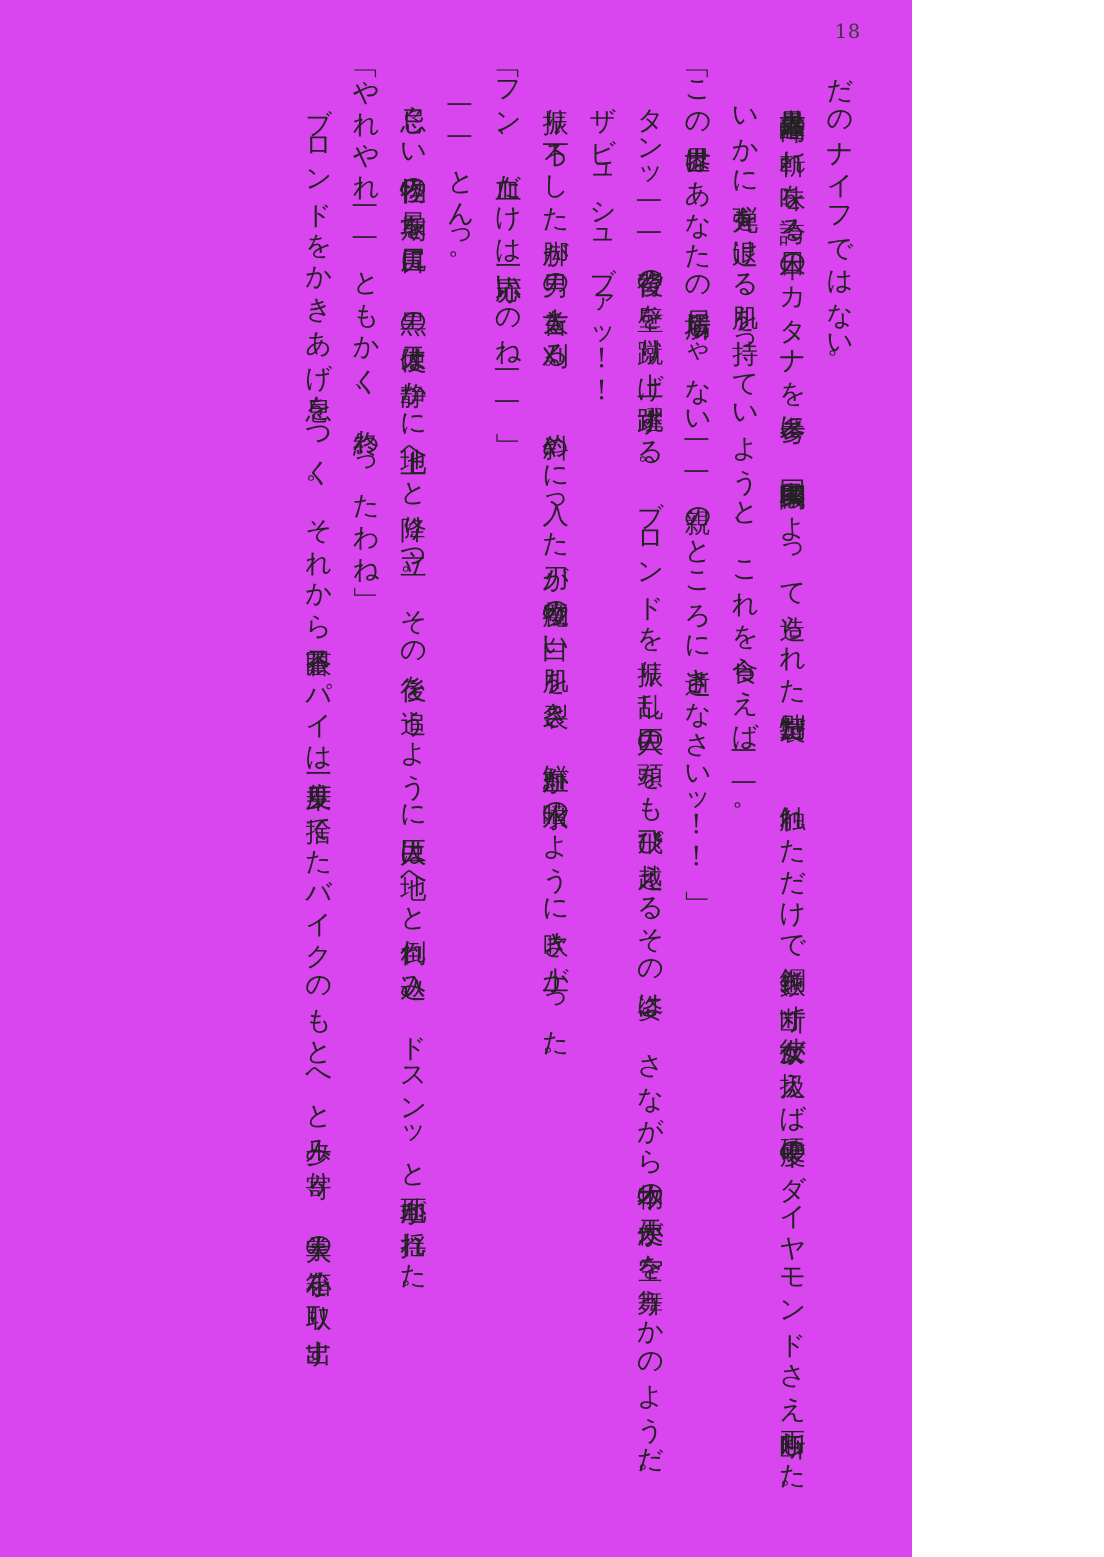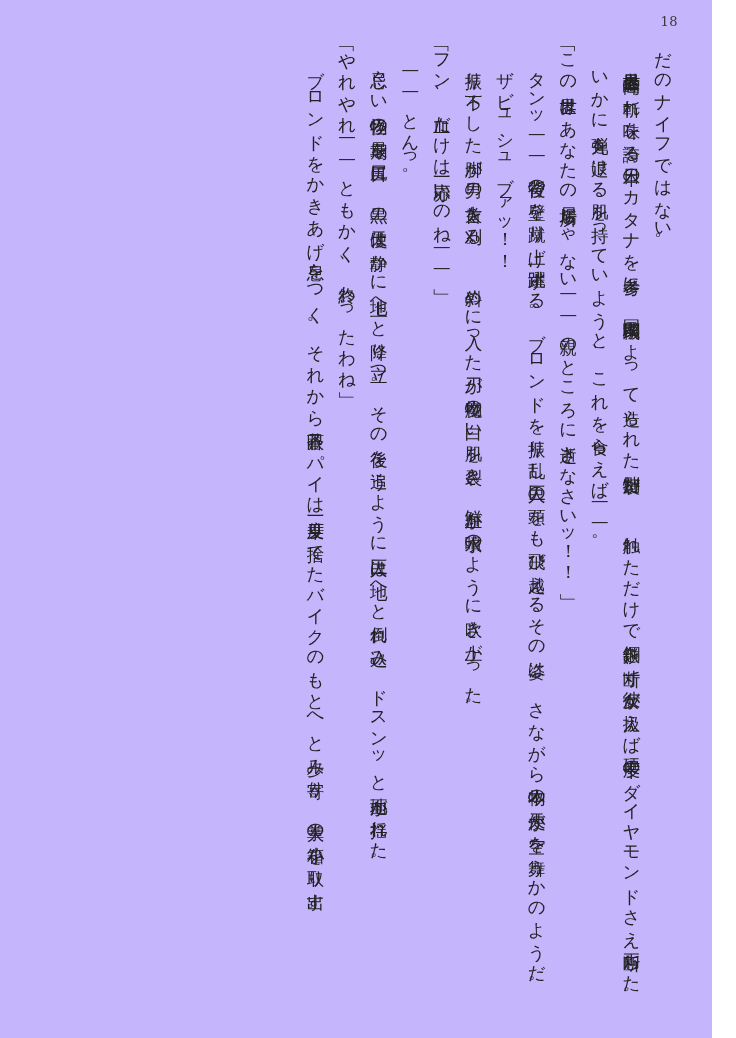--- a/index.html
+++ b/index.html
@@ -5,23 +5,23 @@
   html, body {
     margin: 0;
     padding: 0;
     background: #ffffff;
   }
   body {
     font-family: "DejaVu Serif", "Liberation Serif", serif;
   }
   .page {
     position: relative;
-    width: 712px;
+    width: 608px;
     height: 1038px;
-    background: #c4b5fd;
+    background: #d946ef;
     overflow: hidden;
     box-sizing: border-box;
   }
   .page-number {
     position: absolute;
     top: 14px;
     right: 34px;
     font-size: 13px;
     color: #3a3a3a;
     letter-spacing: 0.5px;

